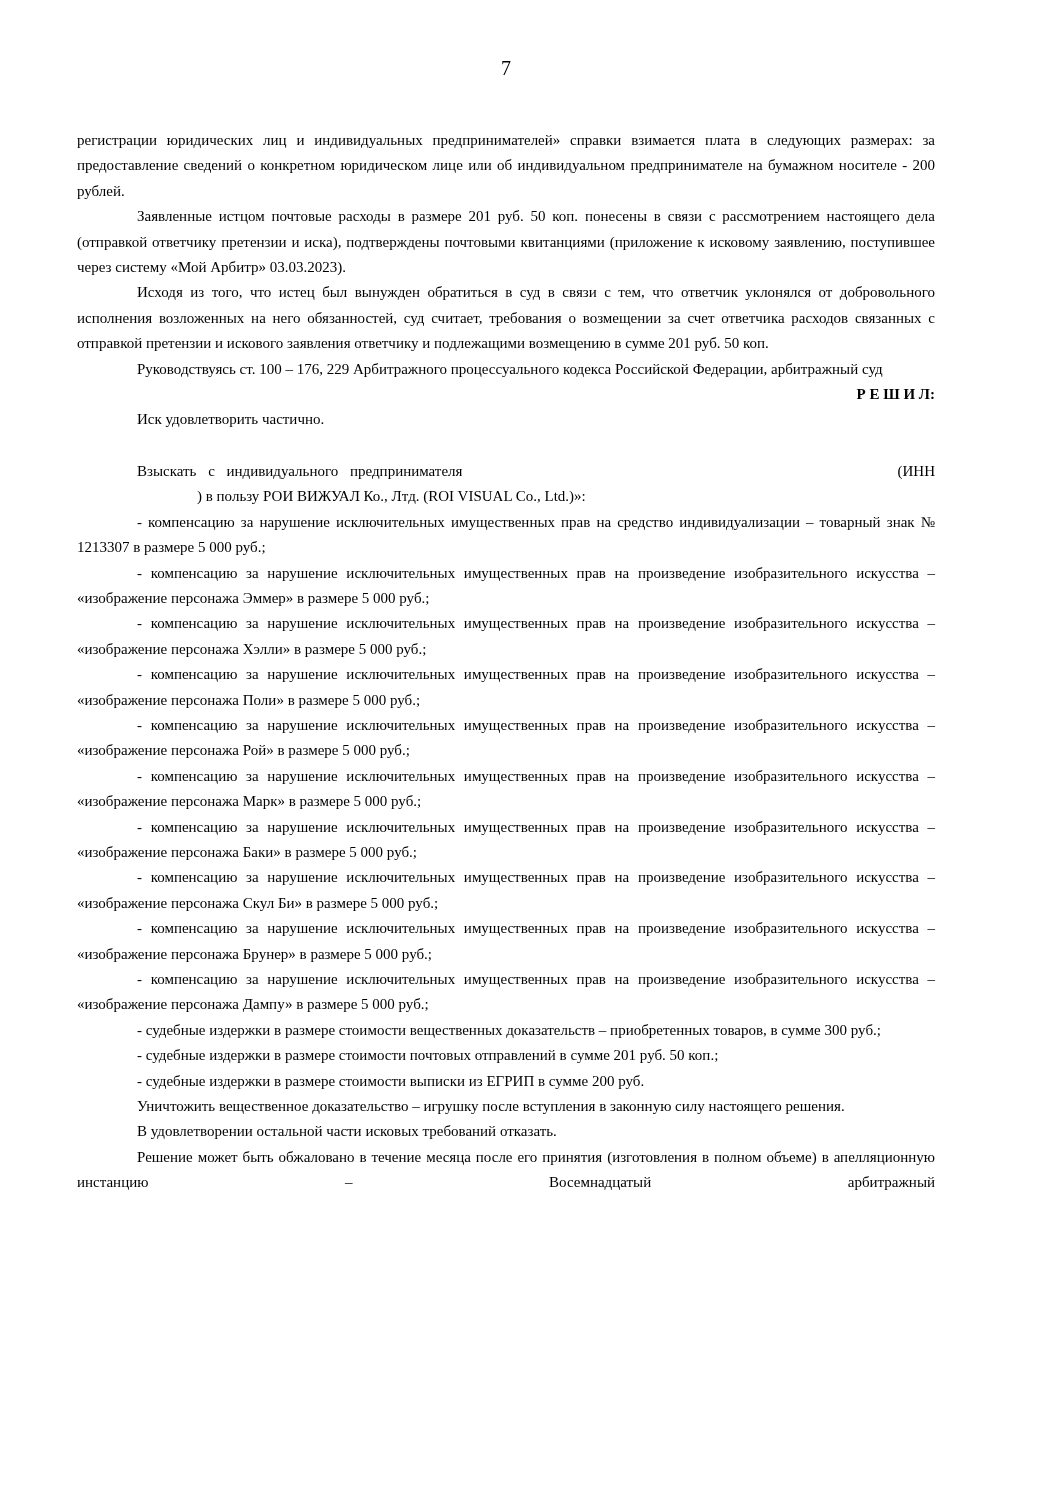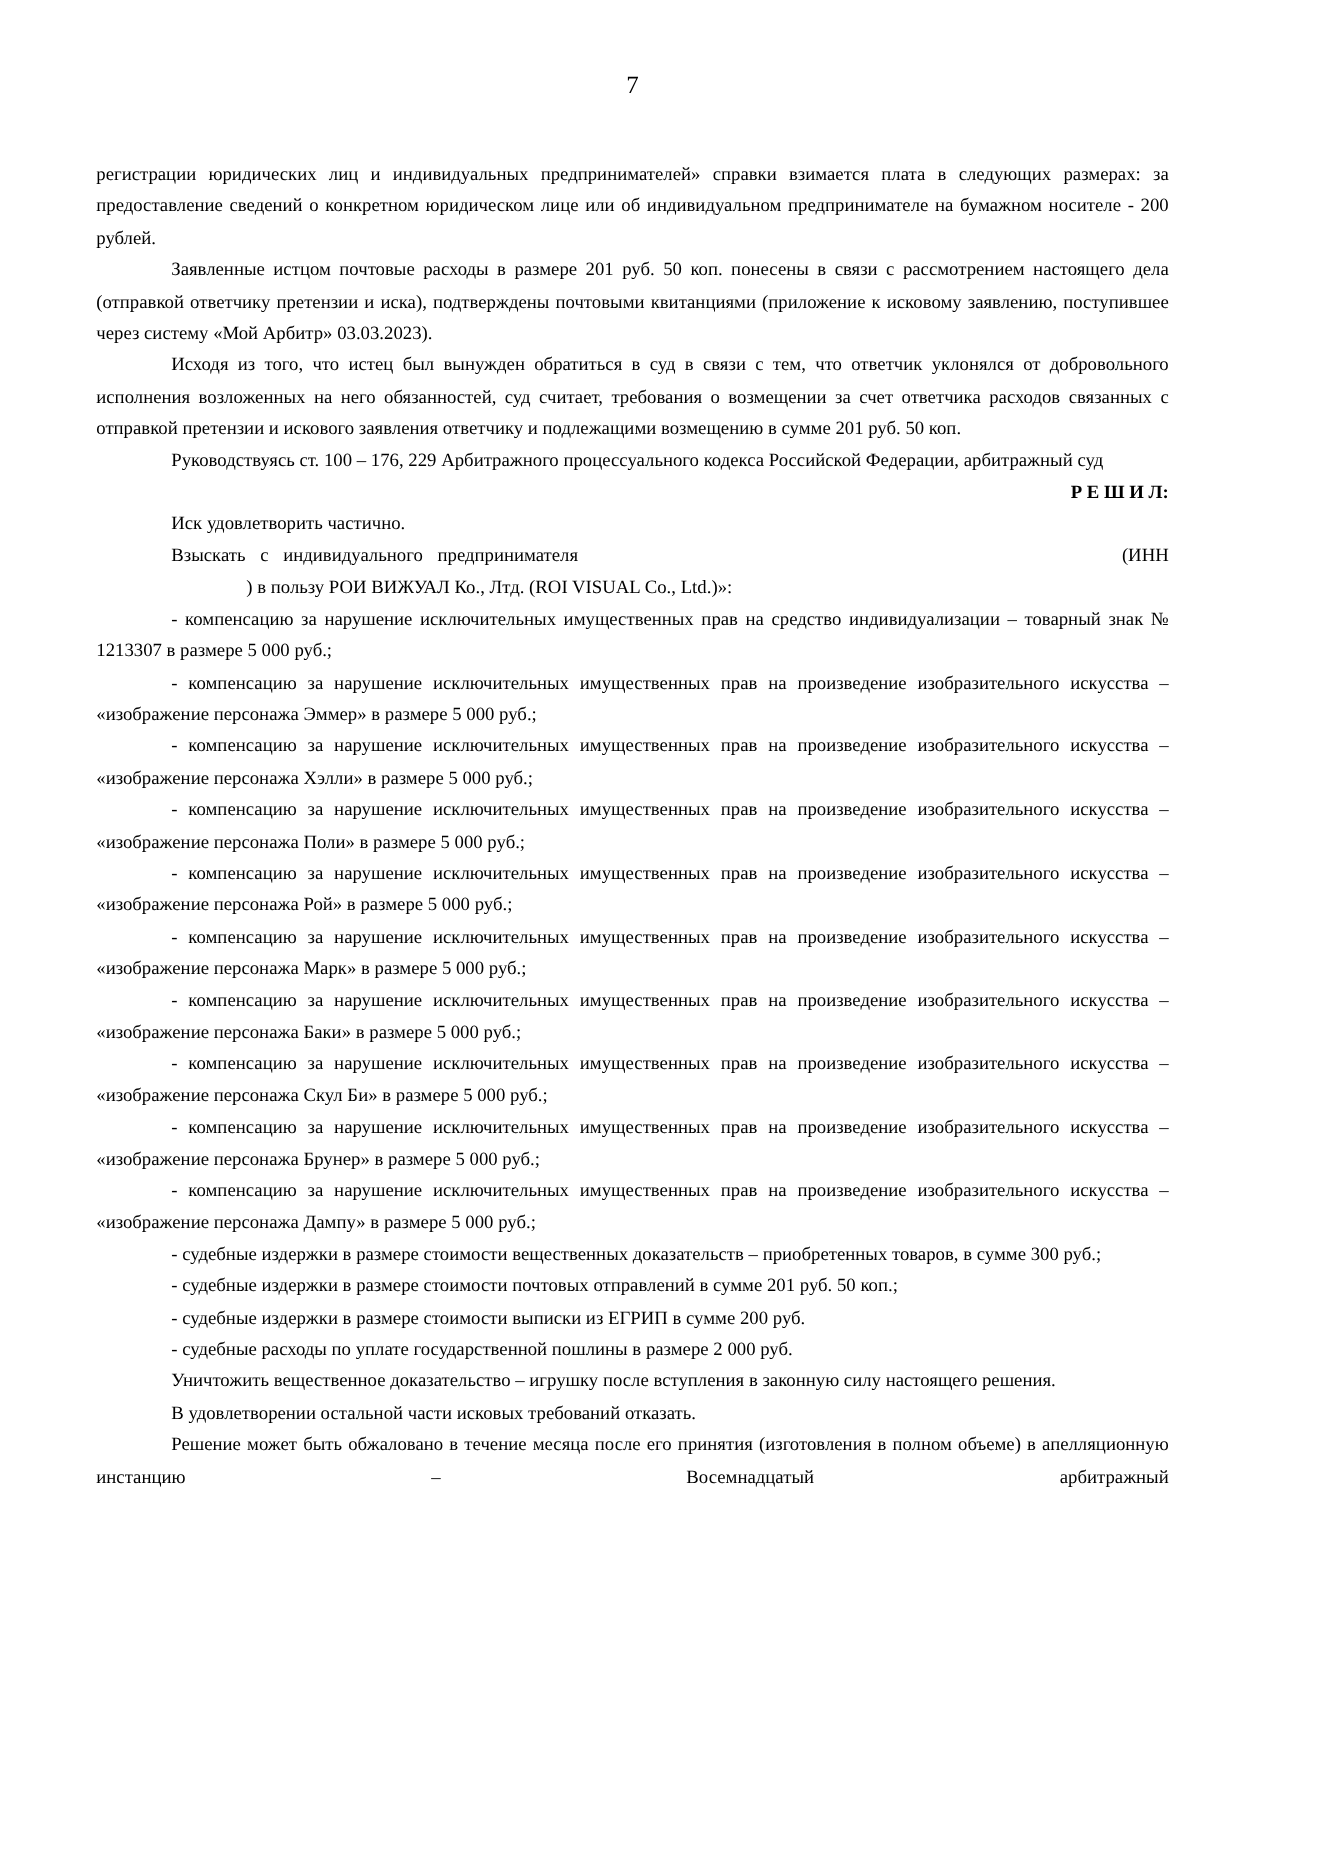--- a/index.html
+++ b/index.html
@@ -45,20 +45,21 @@
     text-indent: 0;
     text-align: right;
     font-weight: bold;
   }
   .para.justify-last {
     text-align-last: justify;
     -moz-text-align-last: justify;
   }
   .para.ruling {
     text-indent: 0;
+    margin-top: 26px;
   }
   .ruling-line1 {
     display: flex;
     justify-content: space-between;
     padding-left: 60px;
   }
   .ruling-line1 .left {
     word-spacing: 8px;
   }
   .ruling-line2 {
@@ -90,18 +91,17 @@
       <div class="para">- компенсацию за нарушение исключительных имущественных прав на произведение изобразительного искусства – «изображение персонажа Поли» в размере 5 000 руб.;</div>
       <div class="para">- компенсацию за нарушение исключительных имущественных прав на произведение изобразительного искусства – «изображение персонажа Рой» в размере 5 000 руб.;</div>
       <div class="para">- компенсацию за нарушение исключительных имущественных прав на произведение изобразительного искусства – «изображение персонажа Марк» в размере 5 000 руб.;</div>
       <div class="para">- компенсацию за нарушение исключительных имущественных прав на произведение изобразительного искусства – «изображение персонажа Баки» в размере 5 000 руб.;</div>
       <div class="para">- компенсацию за нарушение исключительных имущественных прав на произведение изобразительного искусства – «изображение персонажа Скул Би» в размере 5 000 руб.;</div>
       <div class="para">- компенсацию за нарушение исключительных имущественных прав на произведение изобразительного искусства – «изображение персонажа Брунер» в размере 5 000 руб.;</div>
       <div class="para">- компенсацию за нарушение исключительных имущественных прав на произведение изобразительного искусства – «изображение персонажа Дампу» в размере 5 000 руб.;</div>
       <div class="para">- судебные издержки в размере стоимости вещественных доказательств – приобретенных товаров, в сумме 300 руб.;</div>
       <div class="para">- судебные издержки в размере стоимости почтовых отправлений в сумме 201 руб. 50 коп.;</div>
       <div class="para">- судебные издержки в размере стоимости выписки из ЕГРИП в сумме 200 руб.</div>
-      <div class="para">- судебные расходы по уплате государственной пошлины в размере 2 000 руб.</div>
       <div class="para">Уничтожить вещественное доказательство – игрушку после вступления в законную силу настоящего решения.</div>
       <div class="para">В удовлетворении остальной части исковых требований отказать.</div>
       <div class="para justify-last">Решение может быть обжаловано в течение месяца после его принятия (изготовления в полном объеме) в апелляционную инстанцию – Восемнадцатый арбитражный</div>
     </div>
 </div>
 
 </body></html>

